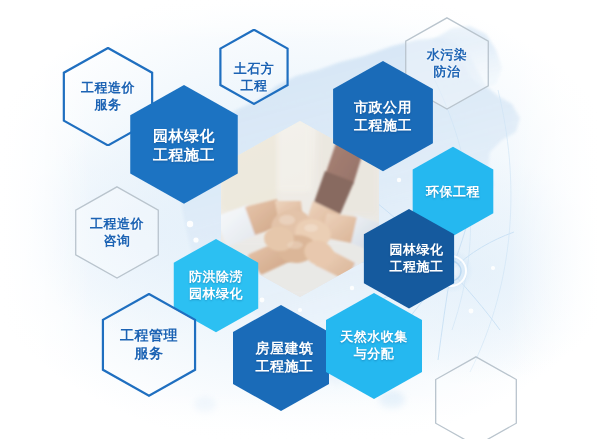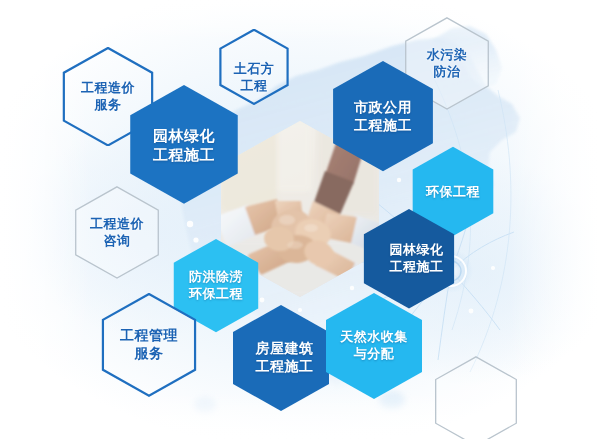--- a/index.html
+++ b/index.html
@@ -282,21 +282,21 @@
       <div class="hex solid" style="left: 411px; top: 146px; width: 84px; height: 92px; font-size: 13px; text-align: center;"><svg class="hex-shape" viewBox="0 0 100 108" preserveAspectRatio="none">
           <polygon points="50,1 98,28 98,80 50,107 2,80 2,28" fill="#25b8f0"></polygon>
         </svg><span class="hex-label" style="color: rgb(255, 255, 255);">环保工程</span></div>
       <div class="hex outline" style="left: 74px; top: 186px; width: 86px; height: 94px; font-size: 13px;"><svg class="hex-shape" viewBox="0 0 100 108" preserveAspectRatio="none">
           <polygon points="50,1 98,28 98,80 50,107 2,80 2,28" fill="rgba(255,255,255,0.30)" stroke="#b9c4cd" stroke-width="1.3" vector-effect="non-scaling-stroke"></polygon>
         </svg><span class="hex-label" style="color: rgb(28, 99, 180);">工程造价
 咨询</span></div>
       <div class="hex solid" style="left: 172px; top: 238px; width: 88px; height: 96px; font-size: 13px;"><svg class="hex-shape" viewBox="0 0 100 108" preserveAspectRatio="none">
           <polygon points="50,1 98,28 98,80 50,107 2,80 2,28" fill="#2cc0f2"></polygon>
         </svg><span class="hex-label" style="color: rgb(255, 255, 255);">防洪除涝
-环保工程</span></div>
+园林绿化</span></div>
       <div class="hex solid" style="left: 362px; top: 208px; width: 94px; height: 102px; font-size: 13px;"><svg class="hex-shape" viewBox="0 0 100 108" preserveAspectRatio="none">
           <polygon points="50,1 98,28 98,80 50,107 2,80 2,28" fill="#155a9e"></polygon>
         </svg><span class="hex-label" style="color: rgb(255, 255, 255); margin-left: 15px;">园林绿化
 工程施工</span></div>
       <div class="hex outline" style="left: 101px; top: 293px; width: 96px; height: 104px; font-size: 14px;"><svg class="hex-shape" viewBox="0 0 100 108" preserveAspectRatio="none">
           <polygon points="50,1 98,28 98,80 50,107 2,80 2,28" fill="transparent" stroke="#1f6fc0" stroke-width="2.2" vector-effect="non-scaling-stroke"></polygon>
         </svg><span class="hex-label" style="color: rgb(28, 99, 180);">工程管理
 服务</span></div>
       <div class="hex solid" style="left: 231px; top: 304px; width: 100px; height: 108px; font-size: 14px;"><svg class="hex-shape" viewBox="0 0 100 108" preserveAspectRatio="none">
           <polygon points="50,1 98,28 98,80 50,107 2,80 2,28" fill="#1a6bb8"></polygon>

